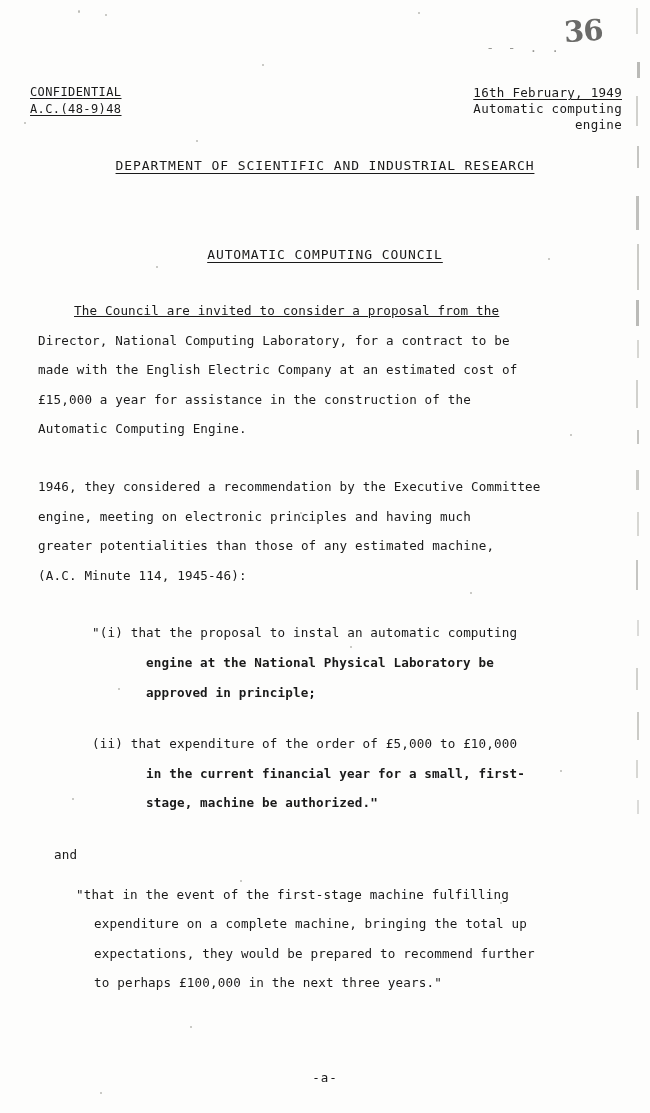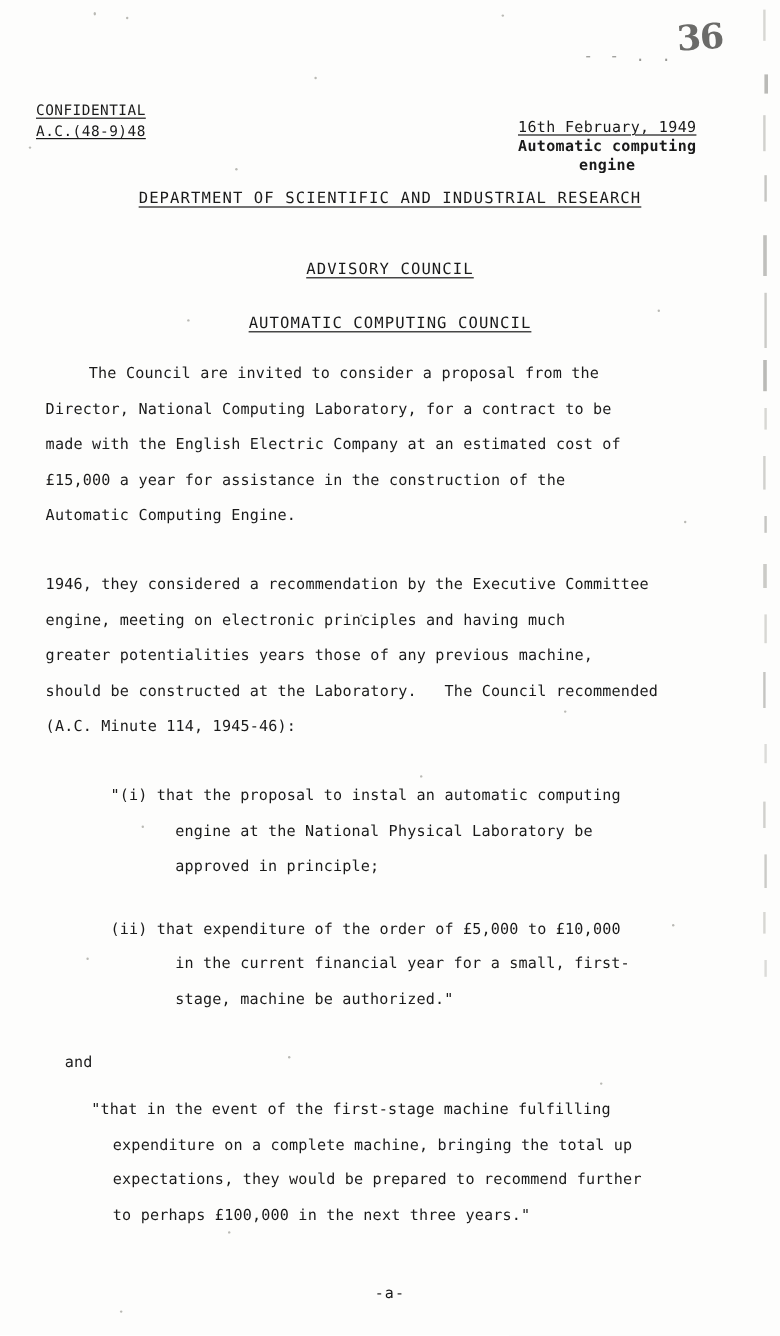--- a/index.html
+++ b/index.html
@@ -75,36 +75,36 @@
   .hdr-left .l2 {
     display: block;
     text-decoration: underline;
     text-decoration-thickness: 1px;
     text-underline-offset: 2px;
     white-space: pre;
   }
   .hdr-right {
     position: absolute;
     left: 390px;
-    top: 14px;
+    top: 1px;
     width: 232px;
-    text-align: center;
+    text-align: right;
     font-size: 12.5px;
     line-height: 16px;
     letter-spacing: .3px;
   }
   .hdr-right .date {
     display: inline-block;
     text-decoration: underline;
     text-decoration-thickness: 1px;
     text-underline-offset: 2px;
     white-space: pre;
   }
   .hdr-right .sub1,
-  .hdr-right .sub2 { display: block; white-space: pre; font-weight: bold; }
+  .hdr-right .sub2 { display: block; white-space: pre; }
 
   
   .titles {
     position: absolute;
     top: 158px;
     left: 0;
     width: 650px;
     text-align: center;
   }
   .title-line {
@@ -128,27 +128,27 @@
     position: absolute;
     top: 296px;
     left: 38px;
     width: 585px;
     font-size: 12.6px;
     line-height: 29.6px;
     letter-spacing: .15px;
   }
   .para { margin: 0 0 28px 0; }
   .para .ln { display: block; white-space: pre; }
-  .ln.indent { text-indent: 36px; }
+  .ln.indent { text-indent: 36px; text-decoration: underline; }
 
   .quote-block { margin: 0 0 6px 0; }
   .q-item { margin: 0 0 22px 0; }
   .q-item .ln { display: block; white-space: pre; }
   .q-lead { padding-left: 54px; }
-  .q-cont { padding-left: 108px; }
+  .q-cont { padding-left: 108px; font-weight: bold; }
 
   .and-line {
     display: block;
     white-space: pre;
     padding-left: 16px;
     margin-bottom: 10px;
   }
   .final-quote .ln { display: block; white-space: pre; }
   .fq-lead { padding-left: 38px; }
   .fq-cont { padding-left: 56px; }
@@ -180,40 +180,38 @@
     <div class="hdr-right">
       <span class="date">16th February, 1949</span>
       <span class="sub1">Automatic computing</span>
       <span class="sub2">engine</span>
     </div>
   </div>
 
   <div class="titles">
     <div class="title-line"><span>DEPARTMENT OF SCIENTIFIC AND INDUSTRIAL RESEARCH</span></div>
     <div class="t-gap1"></div>
-    <div class="title-line"><span>ADVISORY COUNCIL</span></div>
     <div class="t-gap2"></div>
     <div class="title-line"><span>AUTOMATIC COMPUTING COUNCIL</span></div>
   </div>
 
   <div class="body-area">
 
     <p class="para">
       <span class="ln indent">The Council are invited to consider a proposal from the</span>
       <span class="ln">Director, National Computing Laboratory, for a contract to be</span>
       <span class="ln">made with the English Electric Company at an estimated cost of</span>
       <span class="ln">£15,000 a year for assistance in the construction of the</span>
       <span class="ln">Automatic Computing Engine.</span>
     </p>
 
     <p class="para">
       <span class="ln">1946, they considered a recommendation by the Executive Committee</span>
       <span class="ln">engine, meeting on electronic principles and having much</span>
-      <span class="ln">greater potentialities years those of any previous machine,</span>
-      <span class="ln">should be constructed at the Laboratory.   The Council recommended</span>
+      <span class="ln">greater potentialities than those of any estimated machine,</span>
       <span class="ln">(A.C. Minute 114, 1945-46):</span>
     </p>
 
     <div class="quote-block">
 
       <div class="q-item">
         <span class="ln q-lead">"(i) that the proposal to instal an automatic computing</span>
         <span class="ln q-cont">engine at the National Physical Laboratory be</span>
         <span class="ln q-cont">approved in principle;</span>
       </div>

